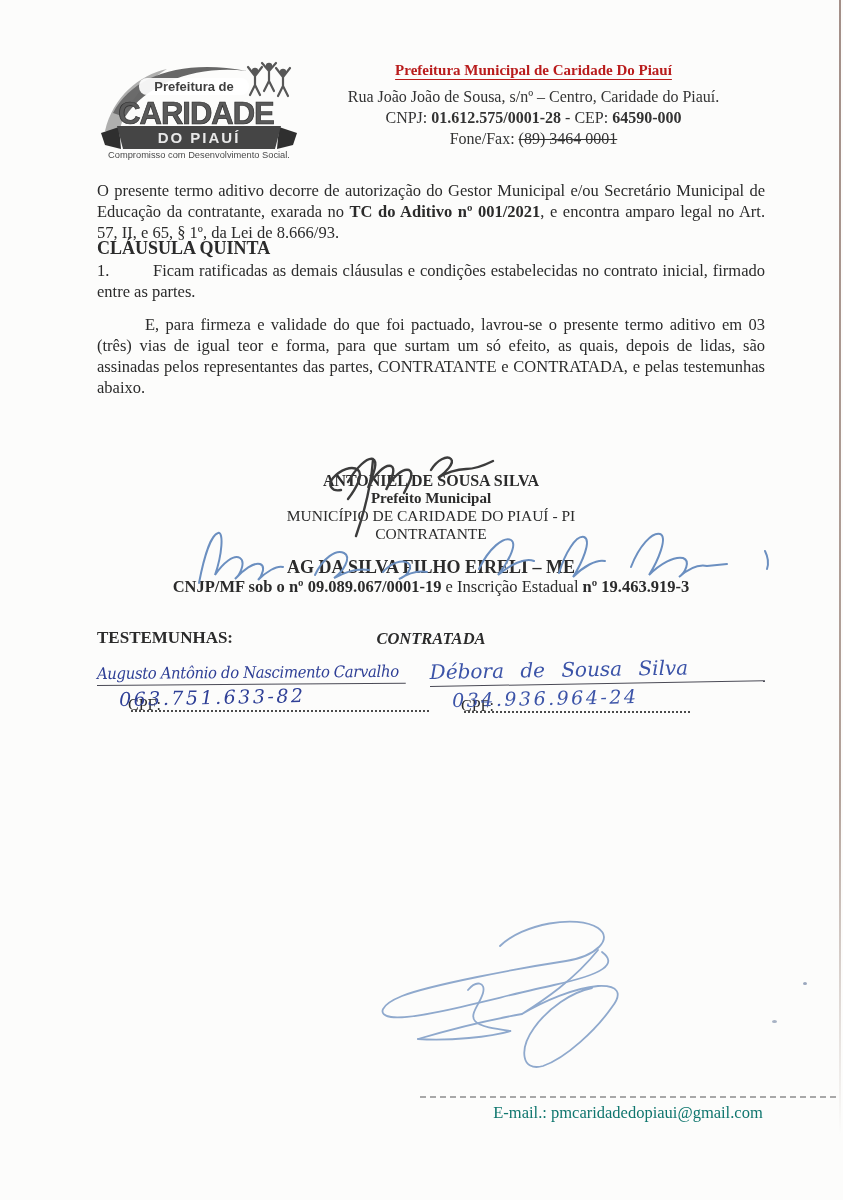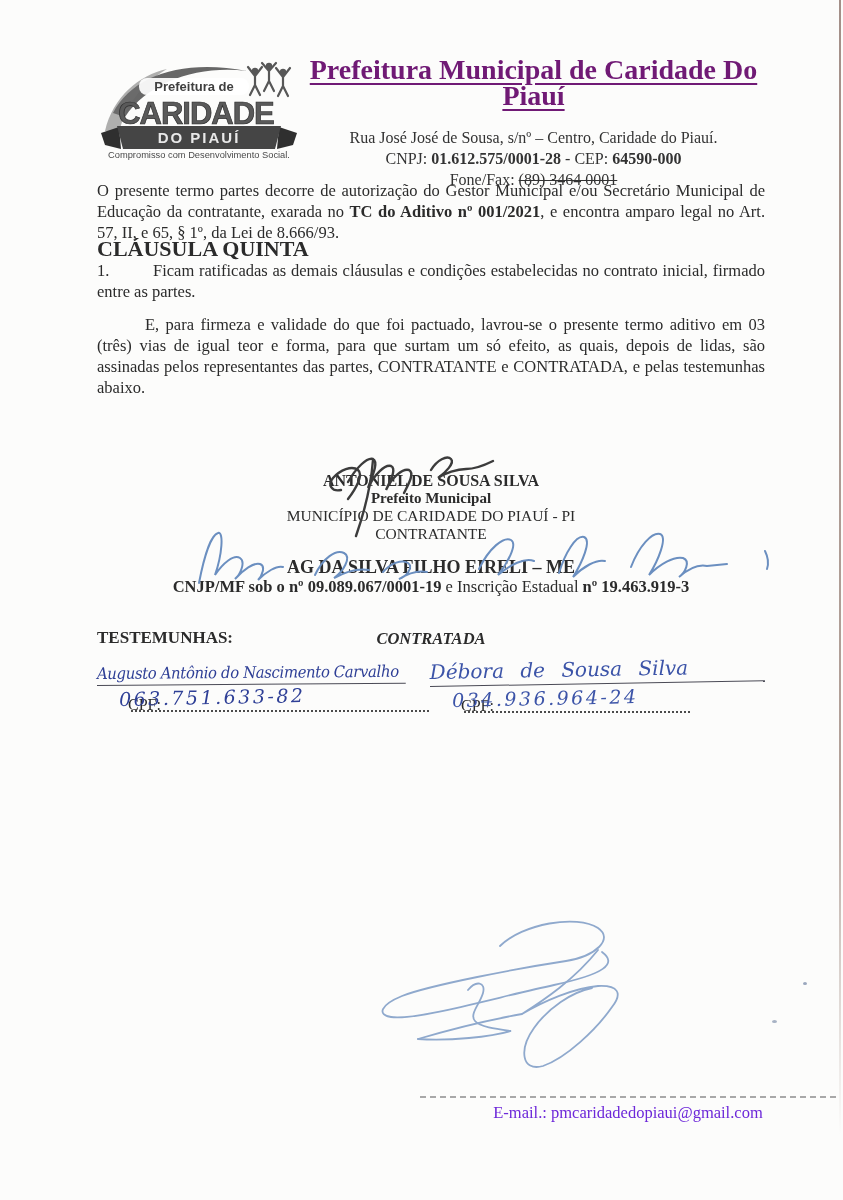--- a/index.html
+++ b/index.html
@@ -7,31 +7,31 @@
     position:relative;width:843px;height:1200px;margin:0 auto;
     background:#fcfcfb;overflow:hidden;
     font-family:"Liberation Serif",serif;color:#2b2b2b;
   }
   .edge-line{position:absolute;top:0;right:2px;width:2px;height:1135px;
     background:linear-gradient(to bottom,#a38f88 0%,#b3a29a 70%,rgba(179,162,154,0));}
   
   .hdr{position:absolute;top:55px;left:97px;width:668px;display:flex;align-items:flex-start;}
   .logo{width:205px;height:105px;flex:0 0 auto;}
   .hdr-text{flex:1;text-align:center;padding-top:2px;line-height:21px;font-size:16px;color:#333;}
-  .org-title{font-size:28px;font-weight:bold;color:#701a75;
-    text-decoration:underline;text-underline-offset:4px;line-height:26px;margin-bottom:18px;}
+  .org-title{font-size:15px;font-weight:bold;color:#b91c1c;
+    text-decoration:underline;text-underline-offset:4px;line-height:26px;margin-bottom:3px;}
   .b{font-weight:bold;}
   .bi{font-weight:bold;font-style:italic;margin-top:32px;}
   .st{text-decoration:line-through;}
   
   .blk{position:absolute;left:97px;width:668px;font-size:16.5px;line-height:21px;text-align:justify;}
   .center{text-align:center;}
   .item-num{display:inline-block;width:56px;}
   .indent{text-indent:48px;}
-  .clause{font-weight:bold;font-size:22px;}
+  .clause{font-weight:bold;font-size:18px;}
   
   .sig{position:absolute;left:97px;width:668px;text-align:center;line-height:17.5px;font-size:15.5px;color:#2b2b2b;}
   .sig .name{font-weight:bold;font-size:16px;}
   .sig .role{font-weight:bold;font-size:15px;text-align:center;}
   .sig .company{font-weight:bold;font-size:18px;margin-top:15px;line-height:20px;}
   .sig .cnjp{font-size:16.5px;line-height:20px;}
   .sig .contratada{font-size:16.5px;line-height:20px;}
   .overlay{position:absolute;pointer-events:none;}
   
   .wit-head{position:absolute;left:97px;top:628px;font-weight:bold;font-size:17px;}
@@ -41,21 +41,21 @@
   .hand-dark{color:#2e3f96;}
   .hand-mid{color:#3c54a8;}
   .wit-name.left-n{font-size:16px;letter-spacing:-0.4px;transform-origin:left bottom;transform:scaleX(0.93) rotate(-0.4deg);}
   .wit-name.right-n{font-size:20px;word-spacing:10px;transform-origin:left bottom;transform:rotate(-1deg);}
   .cpf-row{position:relative;margin-top:6px;font-size:16px;height:26px;}
   .cpf-label{position:absolute;left:0;top:4px;margin-left:31px;}
   .dots{position:absolute;left:34px;right:0;top:18px;border-bottom:2.4px dotted #4b4b4b;}
   .cpf-hand{position:absolute;left:22px;top:-6px;font-size:19px;letter-spacing:2.5px;white-space:nowrap;transform:rotate(-1.2deg);}
   
   .foot-line{position:absolute;top:1096px;left:420px;right:7px;border-top:2px dashed #8d8d8d;opacity:.75;}
-  .foot-mail{position:absolute;top:1103px;left:420px;right:7px;text-align:center;font-size:16.5px;color:#6d28d9;}
+  .foot-mail{position:absolute;top:1103px;left:420px;right:7px;text-align:center;font-size:16.5px;color:#0f766e;}
   .speck{position:absolute;border-radius:50%;}
   svg{display:block;}
 </style>
 </head>
 <body>
 
 <div class="page">
   <div class="edge-line"></div>
 
   <header class="hdr">
@@ -85,27 +85,27 @@
           <polygon points="4,78 22,72 24,94 8,90" fill="#2f2f2f"></polygon>
           <polygon points="200,78 182,72 180,94 196,90" fill="#2f2f2f"></polygon>
           <polygon points="20,71 184,71 178,94 26,94" fill="#454545"></polygon>
         </g>
         <text x="102" y="88" text-anchor="middle" font-family="Liberation Sans, sans-serif" font-size="15" font-weight="bold" fill="#e9e9e9" letter-spacing="2">DO PIAUÍ</text>
         <text x="102" y="103" text-anchor="middle" font-family="Liberation Sans, sans-serif" font-size="9.3" fill="#4a4a4a">Compromisso com Desenvolvimento Social.</text>
       </svg>
     </div>
     <div class="hdr-text">
       <div class="org-title">Prefeitura Municipal de Caridade Do Piauí</div>
-      <div>Rua José José de Sousa, s/nº – Centro, Caridade do Piauí.</div>
+      <div>Rua João João de Sousa, s/nº – Centro, Caridade do Piauí.</div>
       <div><span>CNPJ: </span><span class="b">01.612.575/0001-28</span><span> - </span><span>CEP: </span><span class="b">64590-000</span></div>
       <div><span>Fone/Fax: </span><span class="st">(89) 3464 0001</span></div>
     </div>
   </header>
 
-  <div class="blk" style="top:180px;"><span>O presente termo partes decorre de autorização do Gestor Municipal e/ou Secretário Municipal de Educação da contratante, exarada no </span><span class="b">TC do Aditivo nº 001/2021</span><span>, e encontra amparo legal no Art. 57, II, e 65, § 1º, da Lei de 8.666/93.</span></div>
+  <div class="blk" style="top:180px;"><span>O presente termo aditivo decorre de autorização do Gestor Municipal e/ou Secretário Municipal de Educação da contratante, exarada no </span><span class="b">TC do Aditivo nº 001/2021</span><span>, e encontra amparo legal no Art. 57, II, e 65, § 1º, da Lei de 8.666/93.</span></div>
 
   <div class="blk clause" style="top:238px;">CLÁUSULA QUINTA</div>
 
   <div class="blk" style="top:260px;"><span class="item-num">1.</span><span>Ficam ratificadas as demais cláusulas e condições estabelecidas no contrato inicial, firmado entre as partes.</span></div>
 
   <div class="blk indent" style="top:314px;">E, para firmeza e validade do que foi pactuado, lavrou-se o presente termo aditivo em 03 (três) vias de igual teor e forma, para que surtam um só efeito, as quais, depois de lidas, são assinadas pelos representantes das partes, CONTRATANTE e CONTRATADA, e pelas testemunhas abaixo.</div>
 
 
   <div class="sig" style="top:472px;">
     <div class="name">ANTONIEL DE SOUSA SILVA</div>

